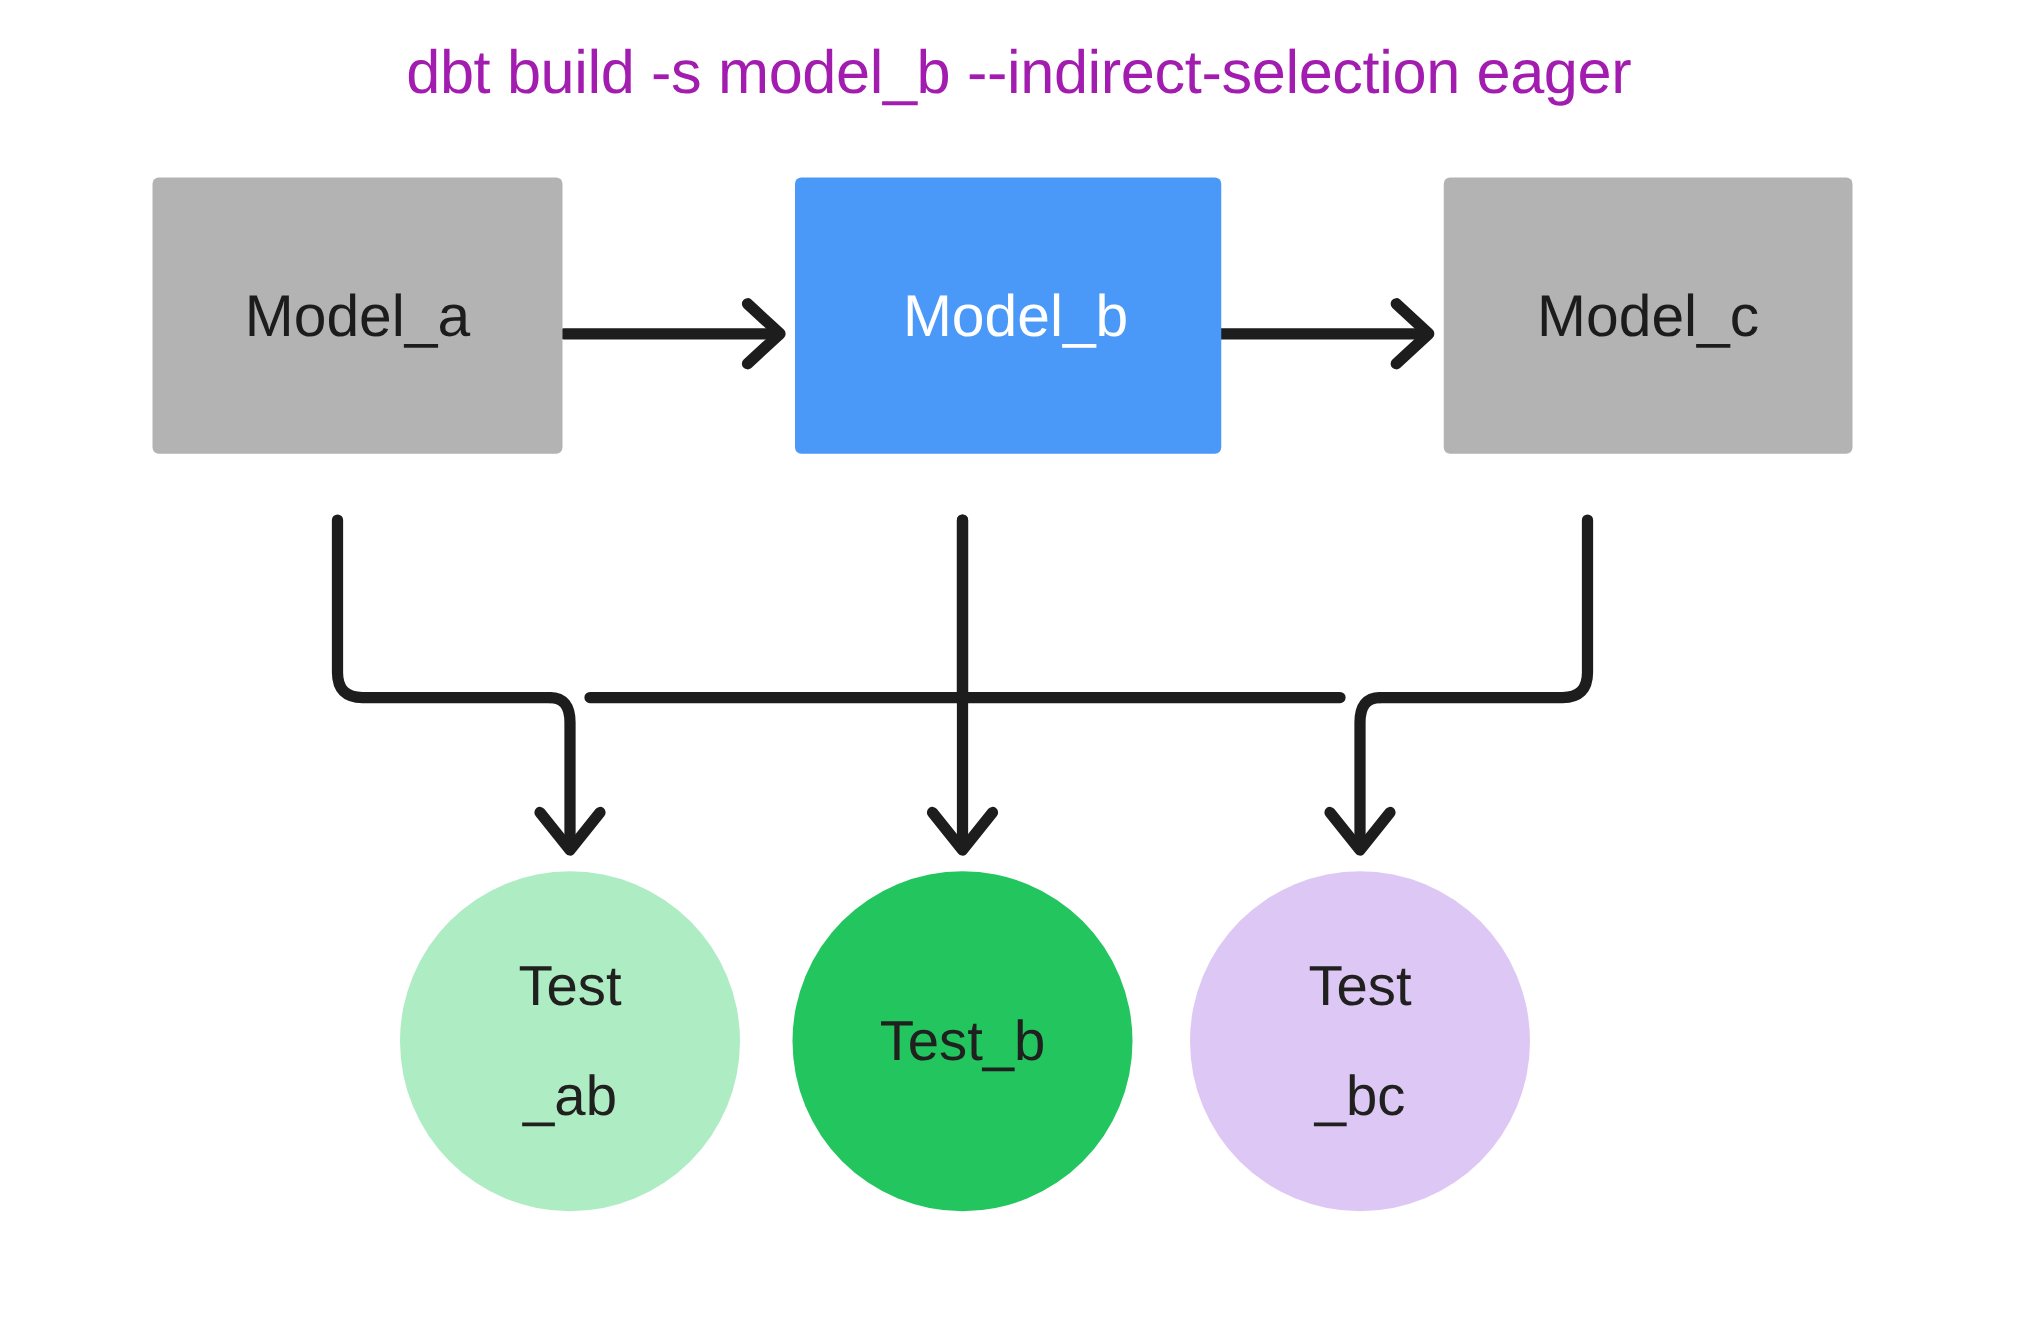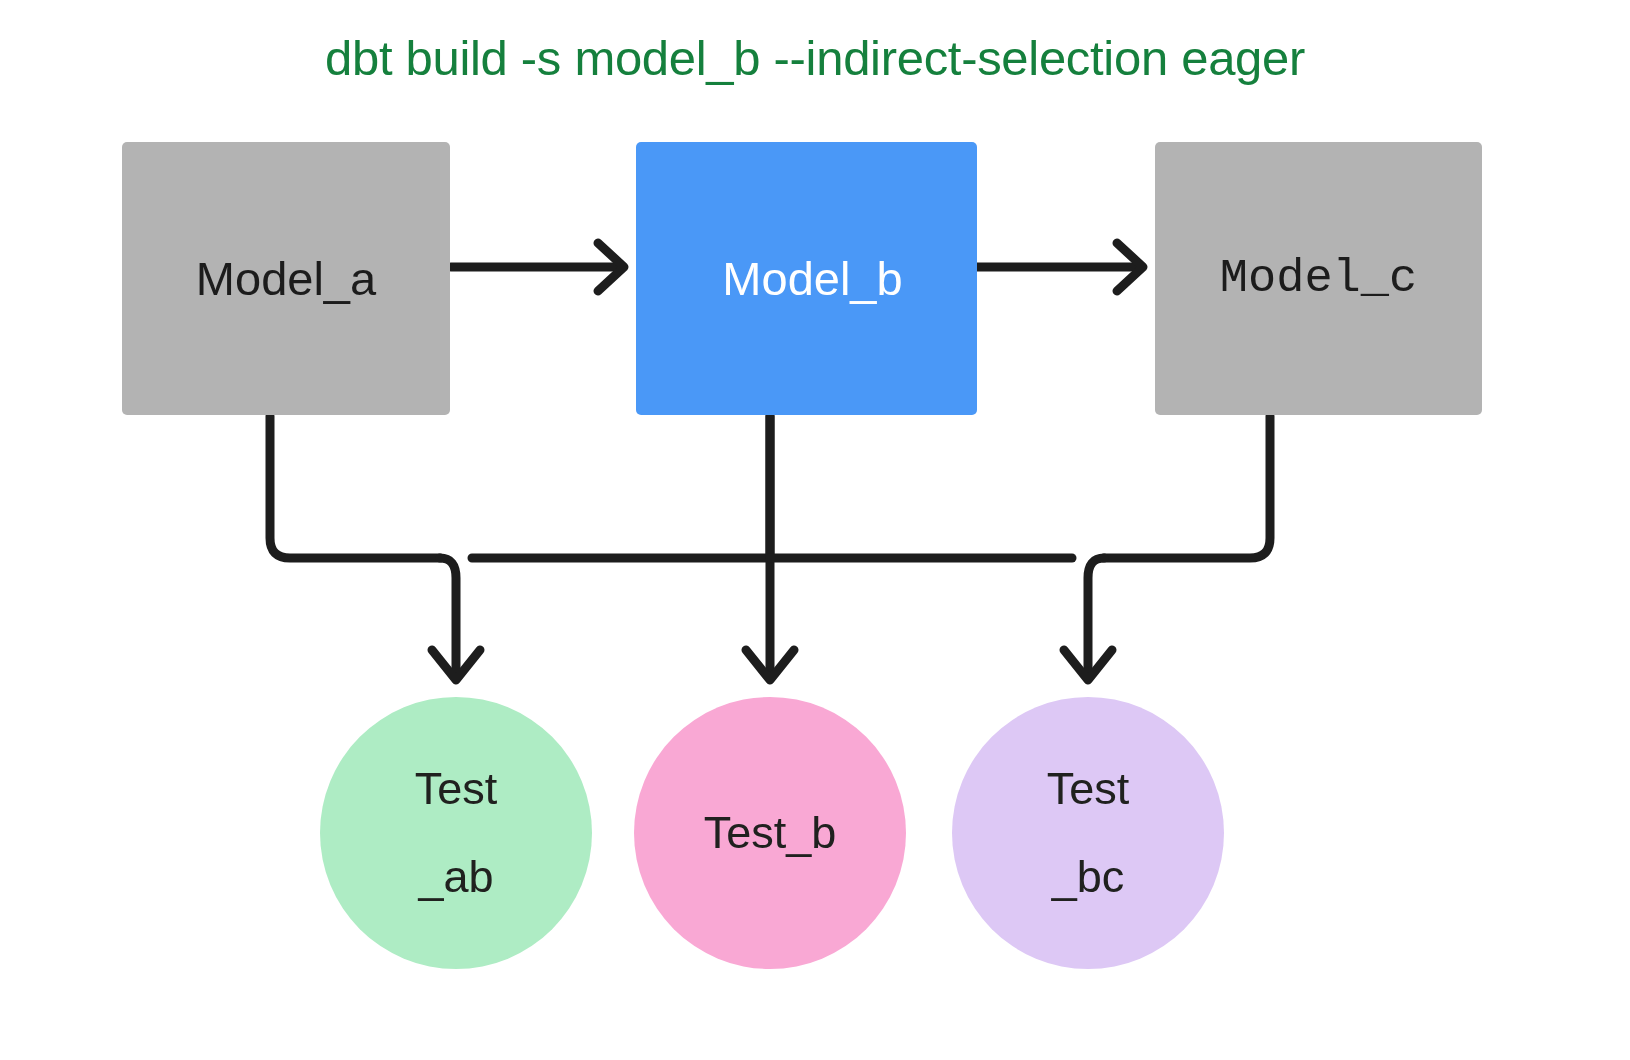--- a/index.html
+++ b/index.html
@@ -25,28 +25,28 @@
     height: 1060px;
   }
   .title {
     position: absolute;
     left: 0;
     top: 28px;
     width: 1630px;
     text-align: center;
     font-size: 49px;
     line-height: 60px;
-    color: #15803d;
+    color: #a21caf;
     letter-spacing: -0.3px;
     white-space: pre;
   }
   .node-box {
     position: absolute;
     top: 142px;
-    height: 273px;
+    height: 221px;
     border-radius: 5px;
     display: flex;
     align-items: center;
     justify-content: center;
   }
   .node-box .label {
     font-size: 47px;
     line-height: 54px;
     text-align: center;
     white-space: pre;
@@ -132,29 +132,29 @@
 
   <div class="node-box" id="model-a" style="background:#b3b3b3;">
     <span class="label" style="color:#1c1c1c;">Model_a</span>
   </div>
 
   <div class="node-box" id="model-b" style="background:#4a98f7;padding-left:12px;">
     <span class="label" style="color:#ffffff;">Model_b</span>
   </div>
 
   <div class="node-box" id="model-c" style="background:#b3b3b3;">
-    <span class="label" style="color:#1c1c1c;font-family:Liberation Mono, monospace;">Model_c</span>
+    <span class="label" style="color:#1c1c1c;">Model_c</span>
   </div>
 
   <div class="node-circle" id="test-ab" style="background:#aeecc4;">
     <span class="label">Test
 _ab</span>
   </div>
 
-  <div class="node-circle" id="test-b" style="background:#f9a8d4;">
+  <div class="node-circle" id="test-b" style="background:#22c55e;">
     <span class="label">Test_b</span>
   </div>
 
   <div class="node-circle" id="test-bc" style="background:#ddc8f5;">
     <span class="label">Test
 _bc</span>
   </div>
 
 </div>
 

